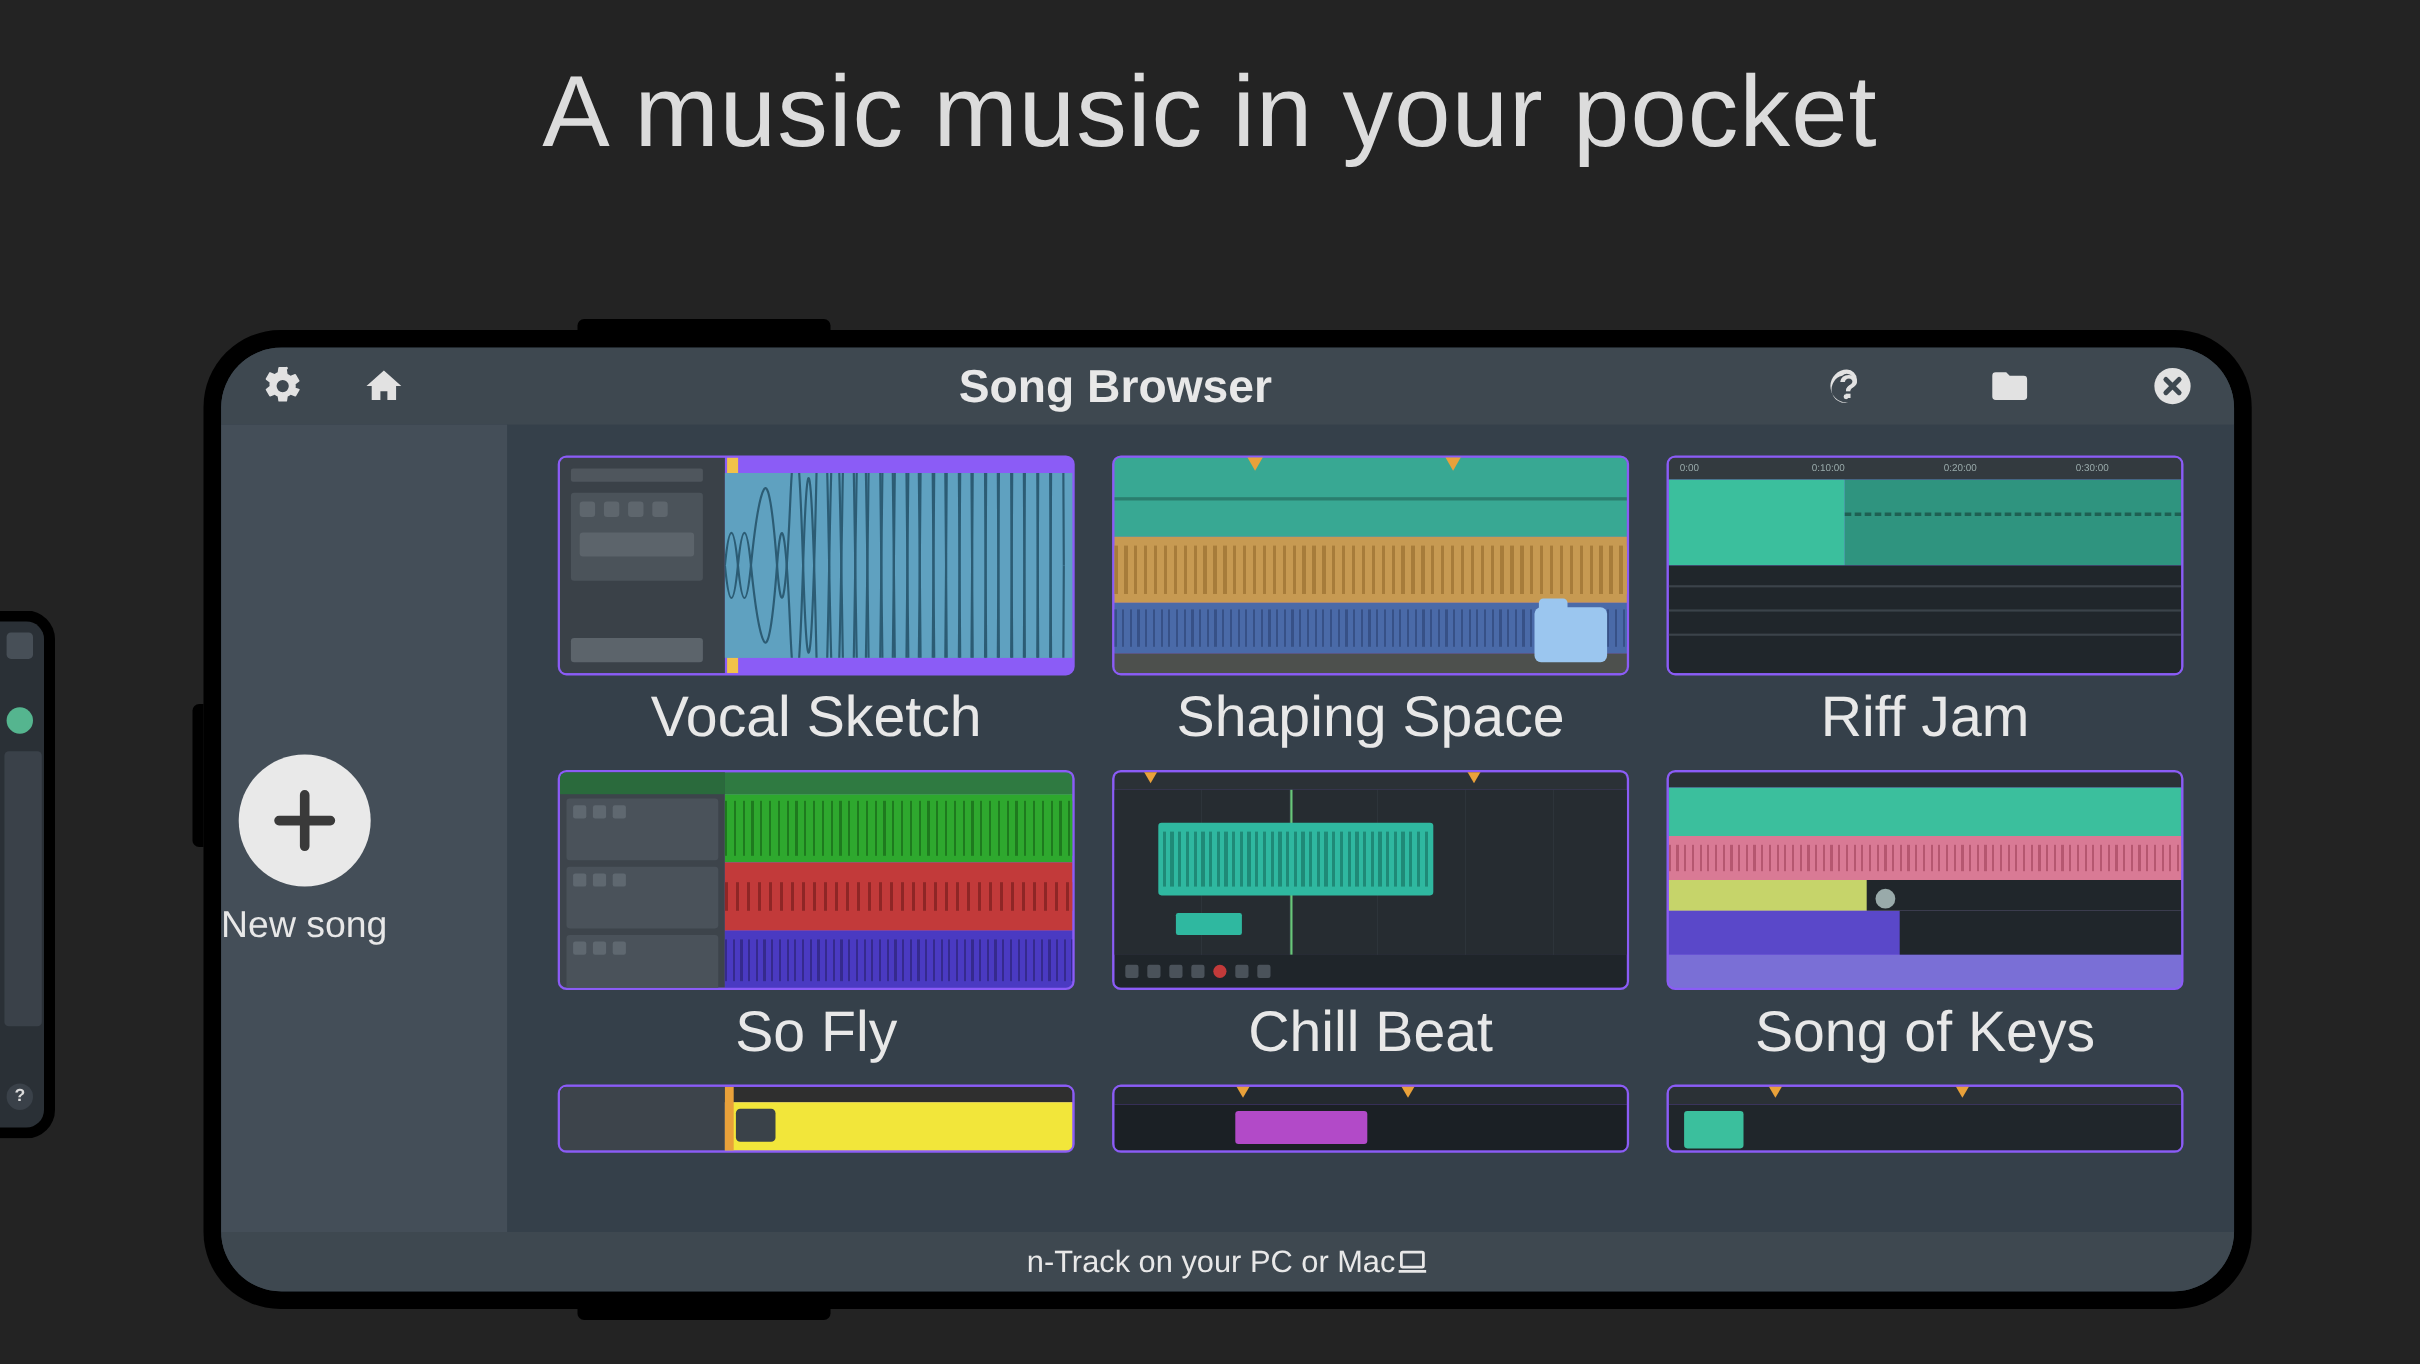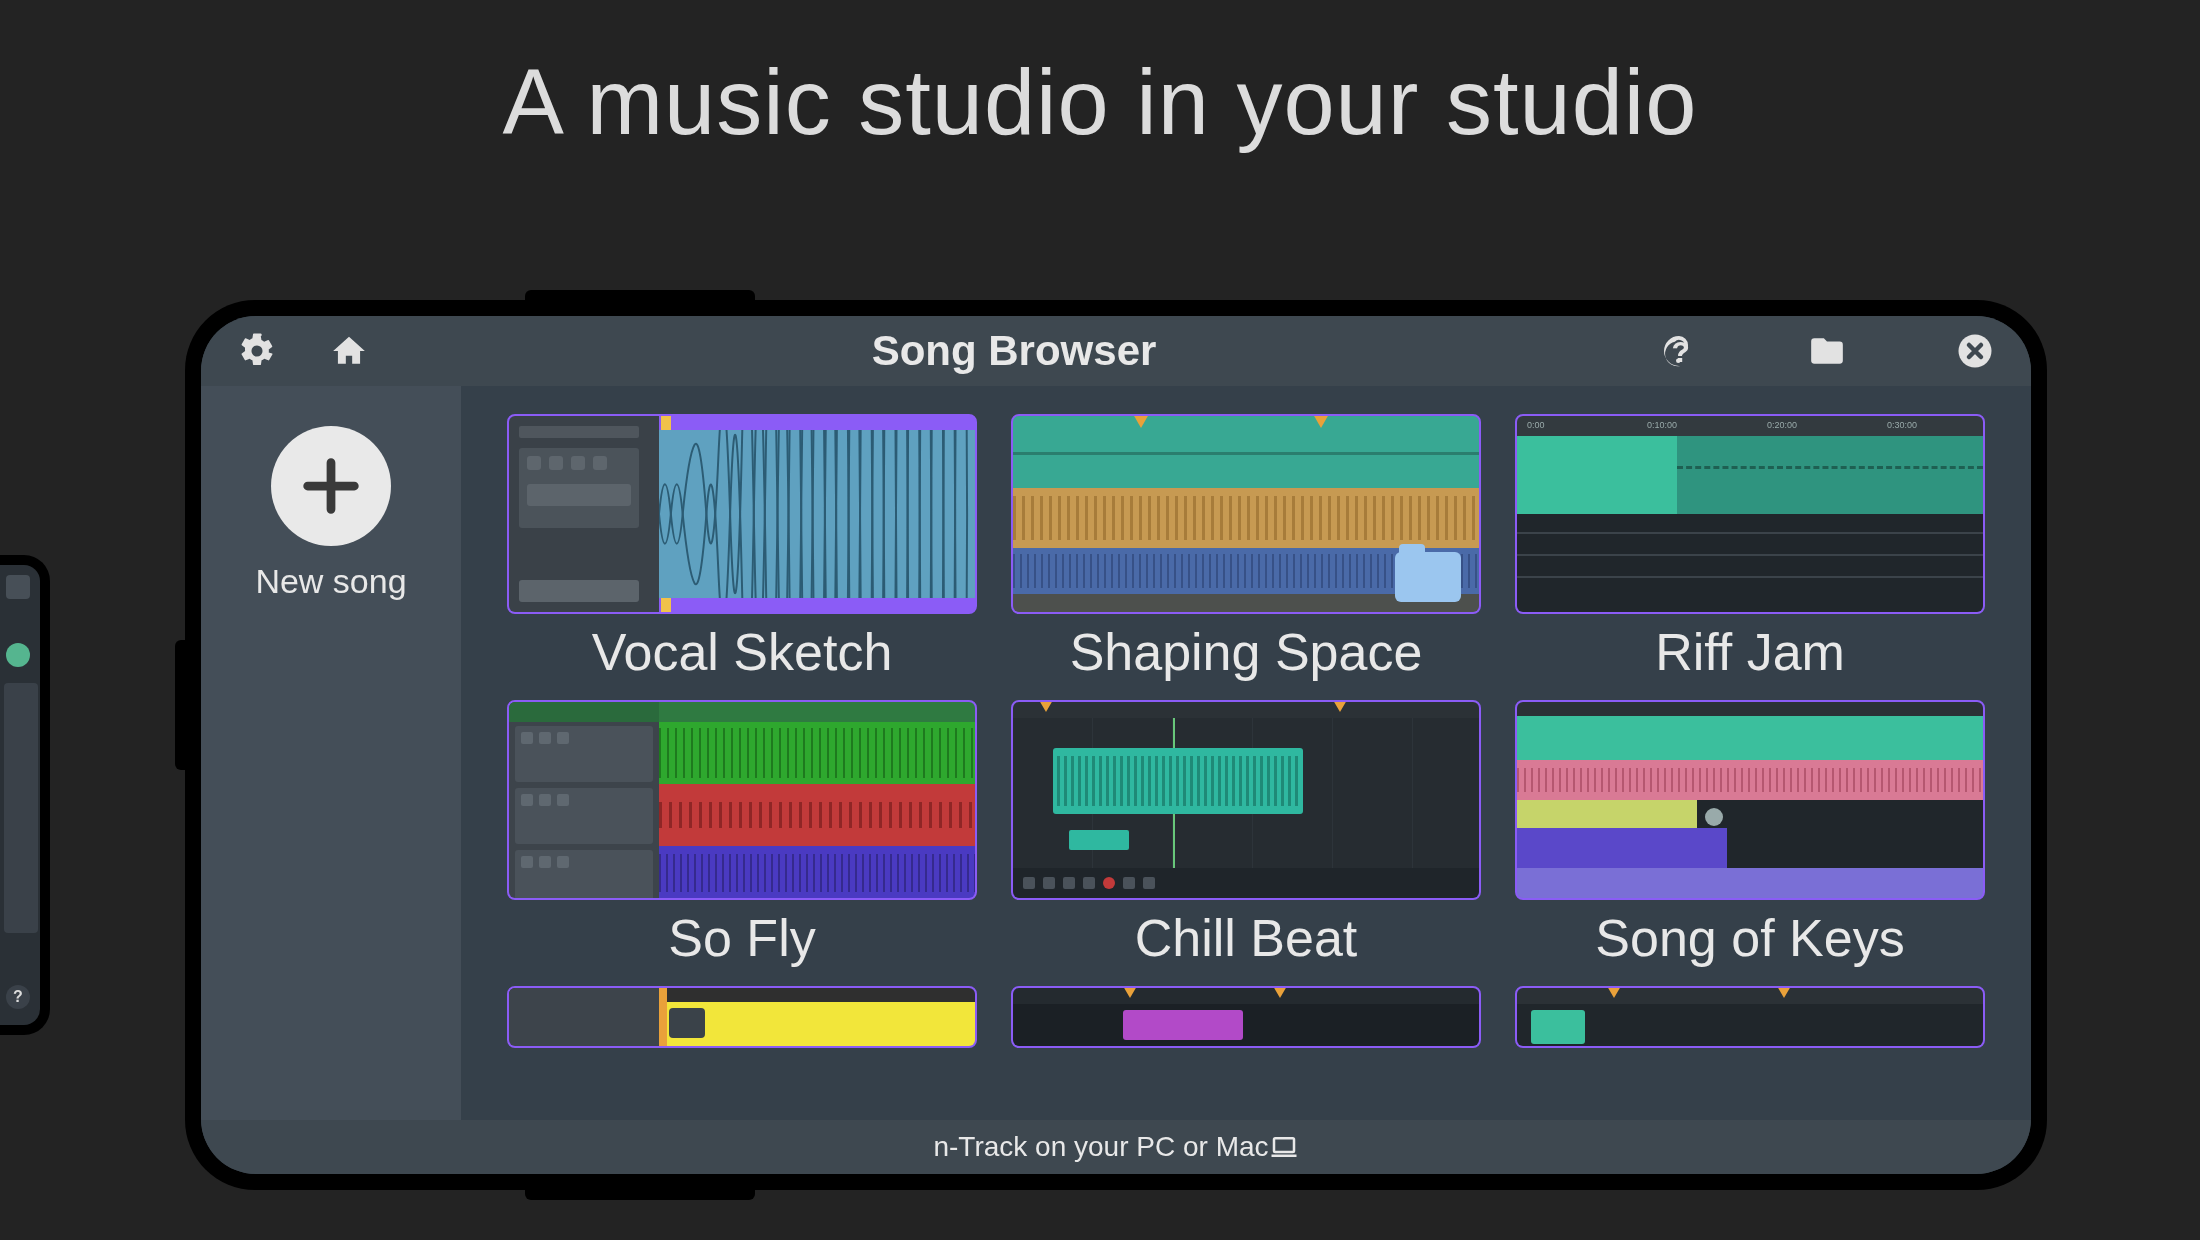--- a/index.html
+++ b/index.html
@@ -106,21 +106,21 @@
     color:#e8e8e8;
   }
 
   
   .sidebar {
     position: absolute;
     left: 0; top: 70px; bottom: 54px;
     width: 260px;
     background: #444e58;
     display: flex;
-    flex-direction: column;
+    flex-direction: row;
     align-items: center;
     padding-top: 40px;
     gap: 30px;
   }
   .sb-item { display:flex; flex-direction:column; align-items:center; gap:16px; cursor:pointer;}
   .plus-circle {
     width: 120px; height: 120px; border-radius: 50%;
     background: #e9e9e9; color:#3a3a3a;
     display:flex; align-items:center; justify-content:center;
   }
@@ -247,21 +247,21 @@
   .t9 .body{position:absolute;top:16px;left:0;right:0;bottom:0;background:#20262b;}
   .t9 .clip{position:absolute;left:14px;top:22px;width:54px;height:34px;background:#3bbf9d;border-radius:3px;}
   .t9 .m{position:absolute;top:-2px;width:0;height:0;border-left:7px solid transparent;border-right:7px solid transparent;border-top:12px solid #e9a13a;}
   .t9 .m1{left:90px;} .t9 .m2{left:260px;}
 
   svg { display:block; }
 </style>
 </head>
 <body>
 
-<div class="headline">A music studio in your studio</div>
+<div class="headline">A music music in your pocket</div>
 
 <div class="side-phone">
   <div class="sp-bar"></div>
   <div class="sp-globe"></div>
   <div class="sp-panel"></div>
   <div class="sp-q">?</div>
 </div>
 
 <div class="phone">
   <div class="phone-btn2"></div>

